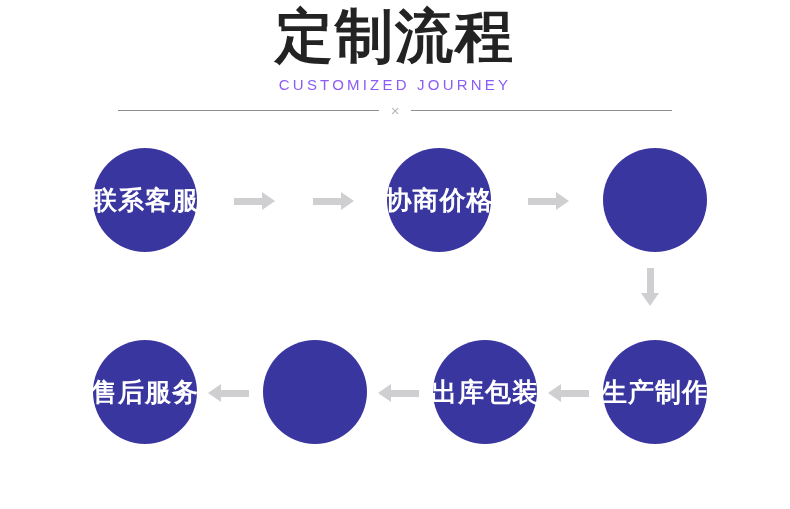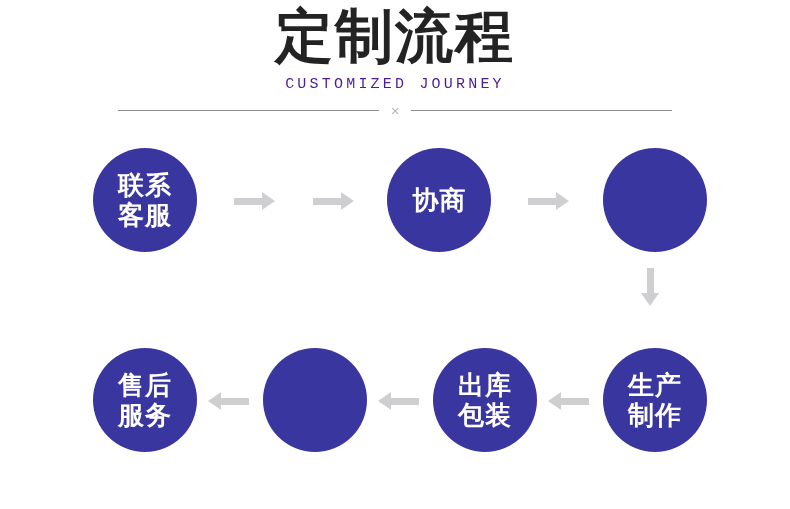--- a/index.html
+++ b/index.html
@@ -37,23 +37,23 @@
     color: #232323;
     letter-spacing: 2px;
     font-family: "DejaVu Sans", "Liberation Sans", sans-serif;
   }
   .page-subtitle {
     margin: 0;
     padding-top: 8px;
     font-size: 15px;
     line-height: 18px;
     font-weight: normal;
-    color: #4c1d95;
+    color: #8b5cf6;
     letter-spacing: 3.2px;
-    font-family: Liberation Mono, monospace;
+    font-family: Liberation Sans, sans-serif;
   }
 
   
   .divider {
     position: absolute;
     left: 118px;
     top: 100px;
     width: 554px;
     height: 20px;
     display: flex;
@@ -78,30 +78,29 @@
   .flow-row {
     position: absolute;
     left: 93px;
     width: 614px;
     height: 104px;
     display: flex;
     align-items: center;
     justify-content: space-between;
   }
   .flow-row-top { top: 148px; }
-  .flow-row-bottom { top: 348px; }
+  .flow-row-bottom { top: 340px; }
 
   .step-node {
     flex: 0 0 auto;
     width: 104px;
     height: 104px;
     border-radius: 50%;
     background: #3a36a0;
     display: flex;
-    flex-direction: column;
     align-items: center;
     justify-content: center;
     box-sizing: border-box;
   }
   .step-line {
     display: block;
     color: #ffffff;
     font-size: 26px;
     line-height: 30px;
     font-weight: bold;
@@ -199,20 +198,21 @@
     </div>
 
 
     <div class="arrow-h arrow-right">
       <span class="shaft"></span>
       <span class="head"></span>
     </div>
 
     <div class="step-node">
       <span class="step-line">协商</span>
+      <span class="step-line">价格</span>
     </div>
 
     <div class="arrow-h arrow-right">
       <span class="shaft"></span>
       <span class="head"></span>
     </div>
 
     <div class="step-node">
     </div>
 

